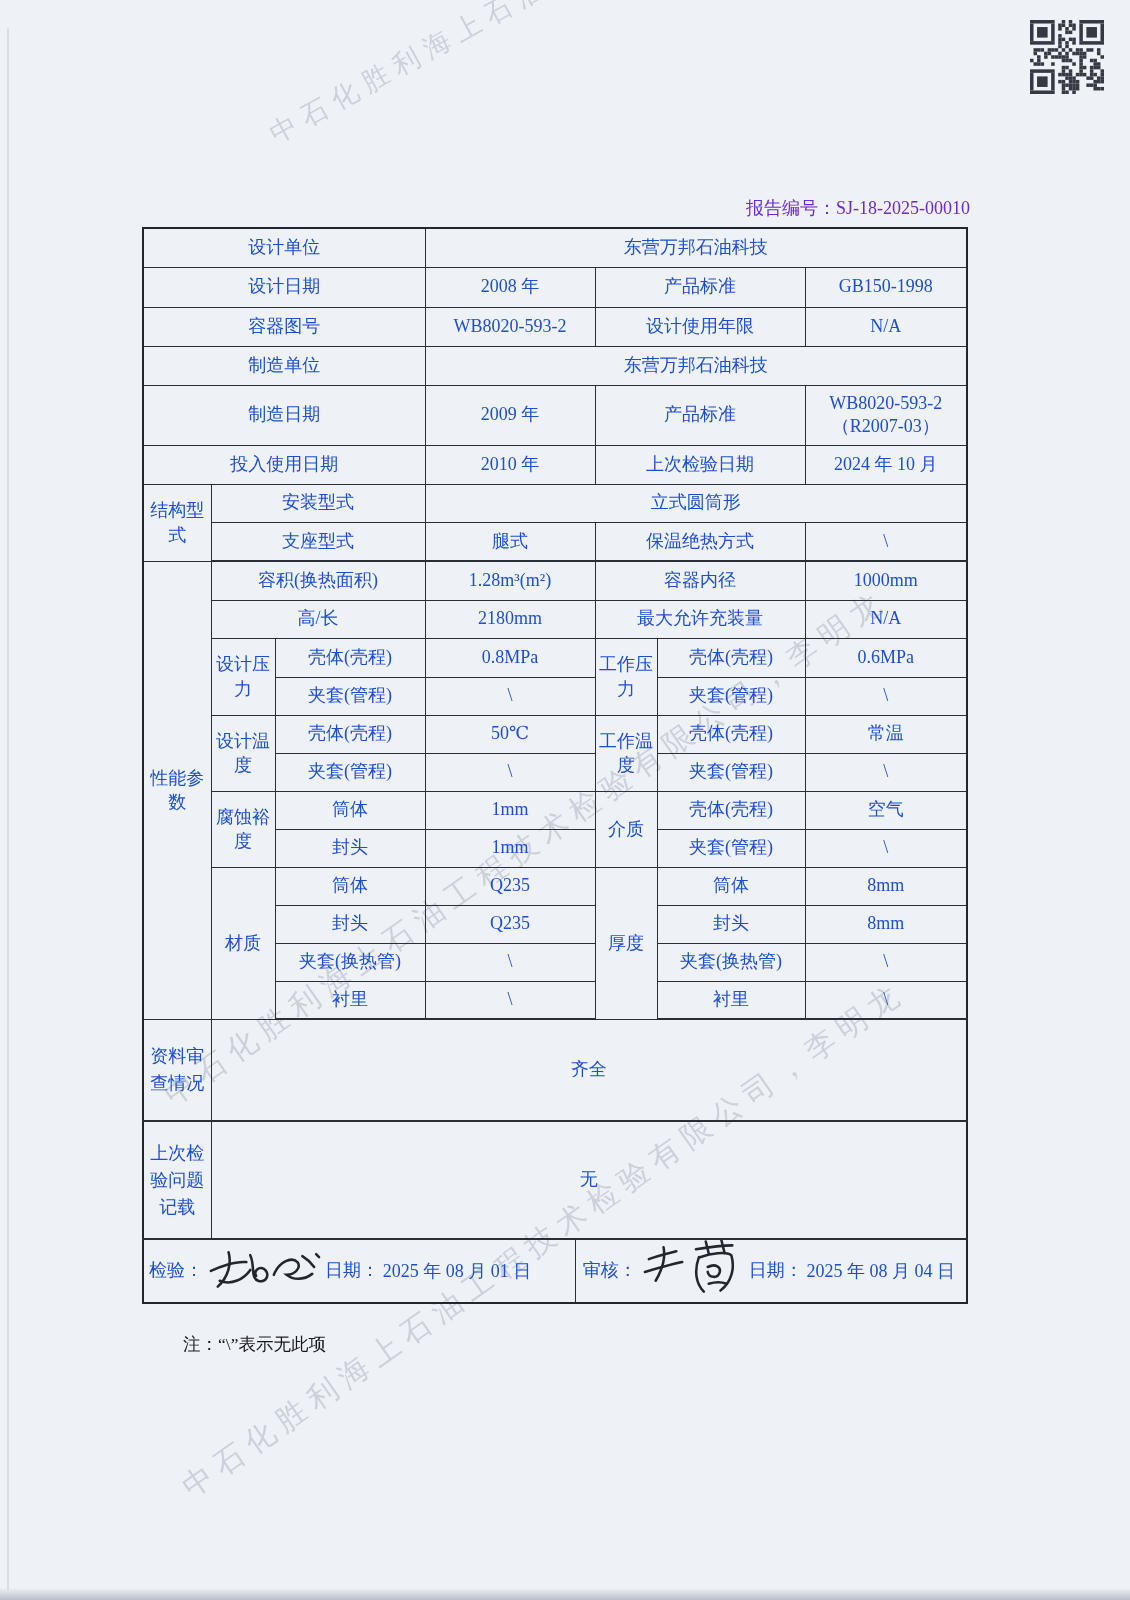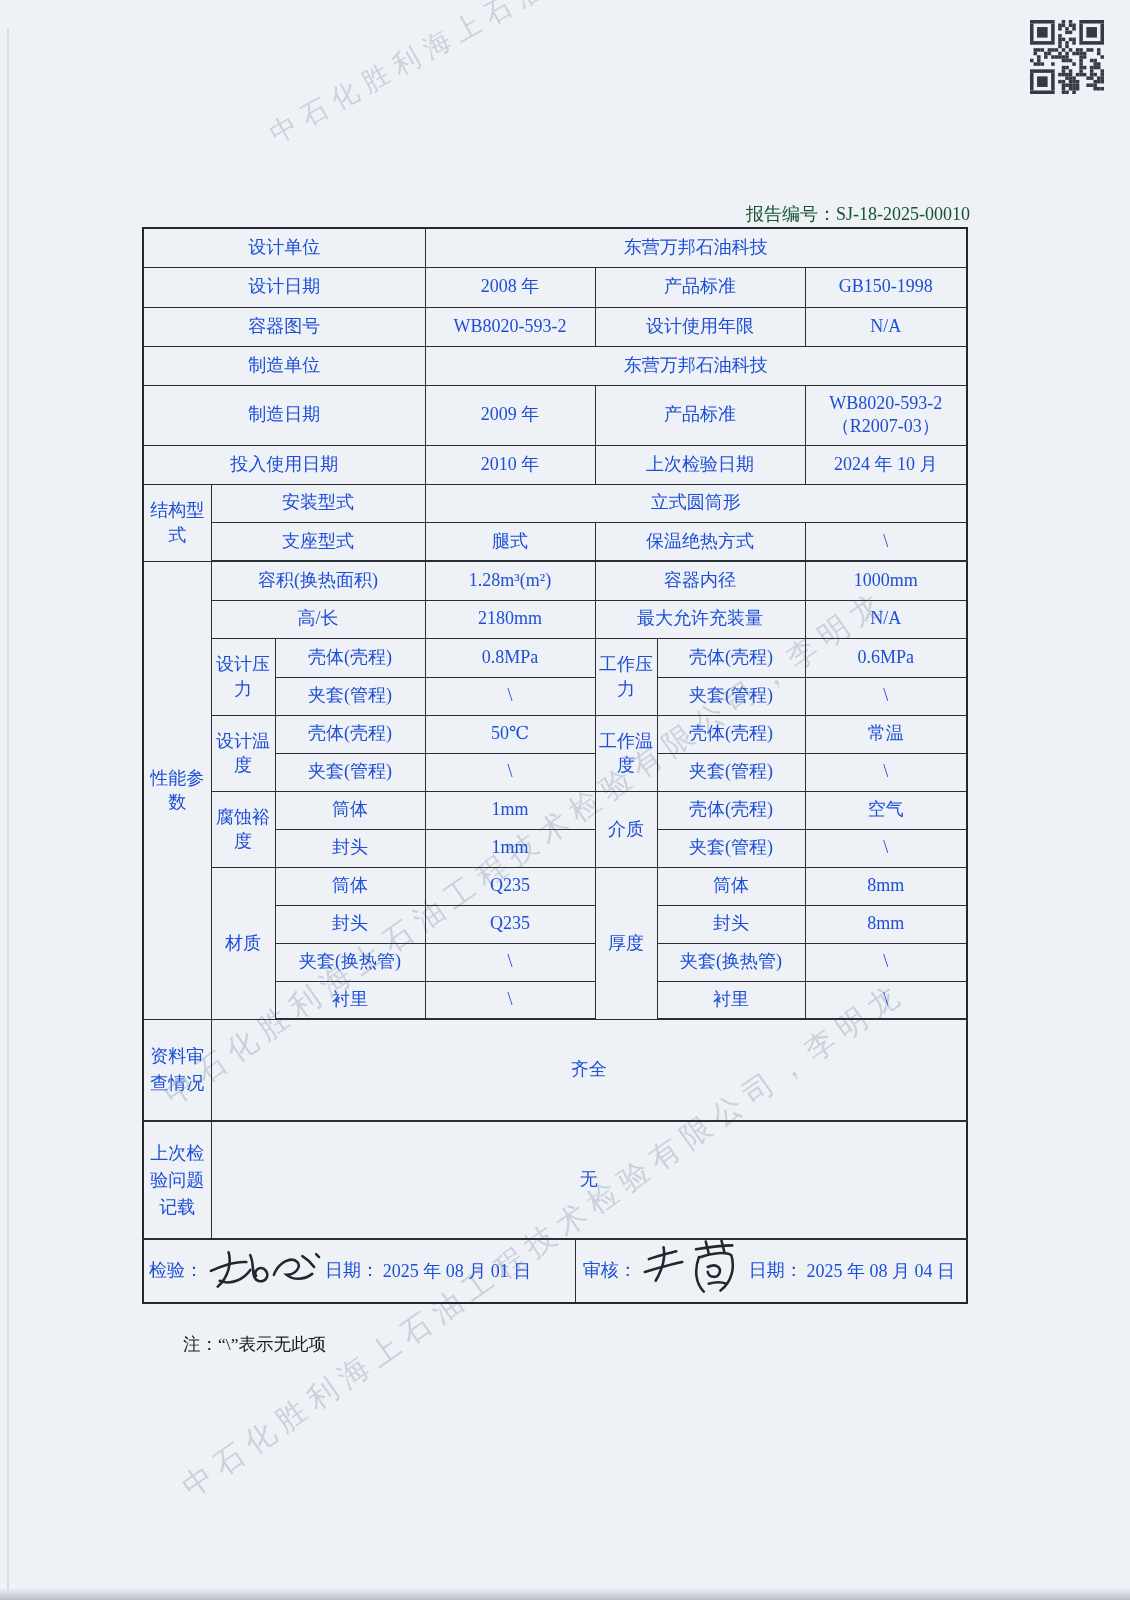--- a/index.html
+++ b/index.html
@@ -22,21 +22,21 @@
   }
   #wm-top{left:272px;top:118px;font-size:27px;transform:rotate(-29deg);}
   #wm-mid{left:168px;top:1078px;transform:rotate(-35deg);}
   #wm-bot{left:186px;top:1470px;transform:rotate(-35deg);}
   
   .title{
     position:absolute;left:50px;right:0;top:148px;text-align:center;z-index:2;
     font-family:"Liberation Sans","DejaVu Sans",sans-serif;
     font-weight:bold;font-size:29px;letter-spacing:3px;color:#101116;
   }
-  .report-no{position:absolute;top:202px;right:160px;font-size:18px;z-index:2;color:#14532d;text-align:center;}
+  .report-no{position:absolute;top:196px;right:160px;font-size:18px;z-index:2;color:#6d28d9;text-align:center;}
   
   .qr{position:absolute;left:1030px;top:20px;width:74px;height:74px;z-index:2;}
   
   table.report{
     position:absolute;left:142px;top:227px;width:824px;z-index:2;
     border-collapse:collapse;table-layout:fixed;
     font-size:18px;line-height:1.3;color:#1d4ed8;
   }
   table.report td{
     border:1.6px solid #2b2e35;text-align:center;vertical-align:middle;

